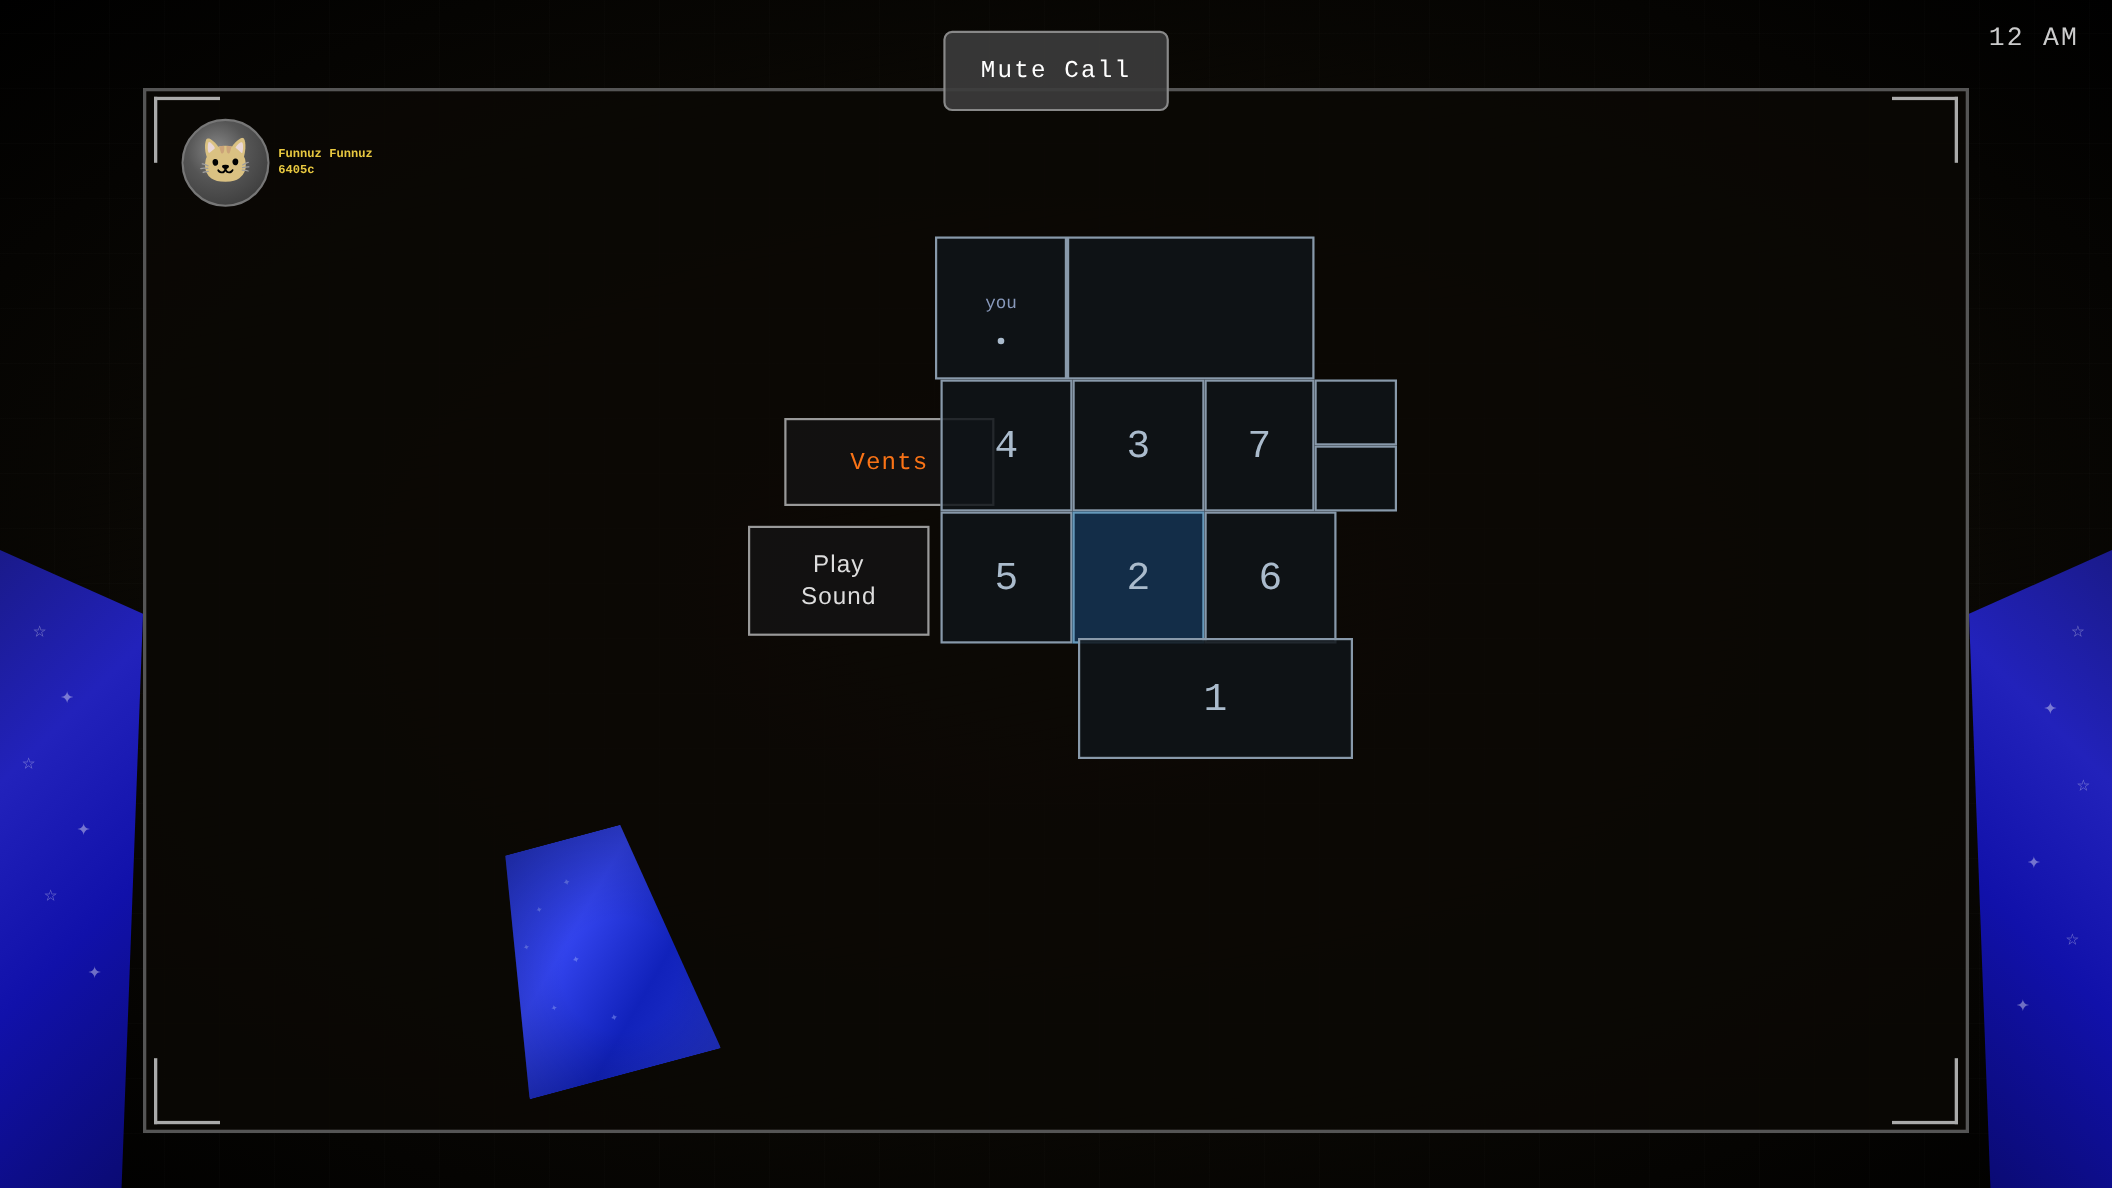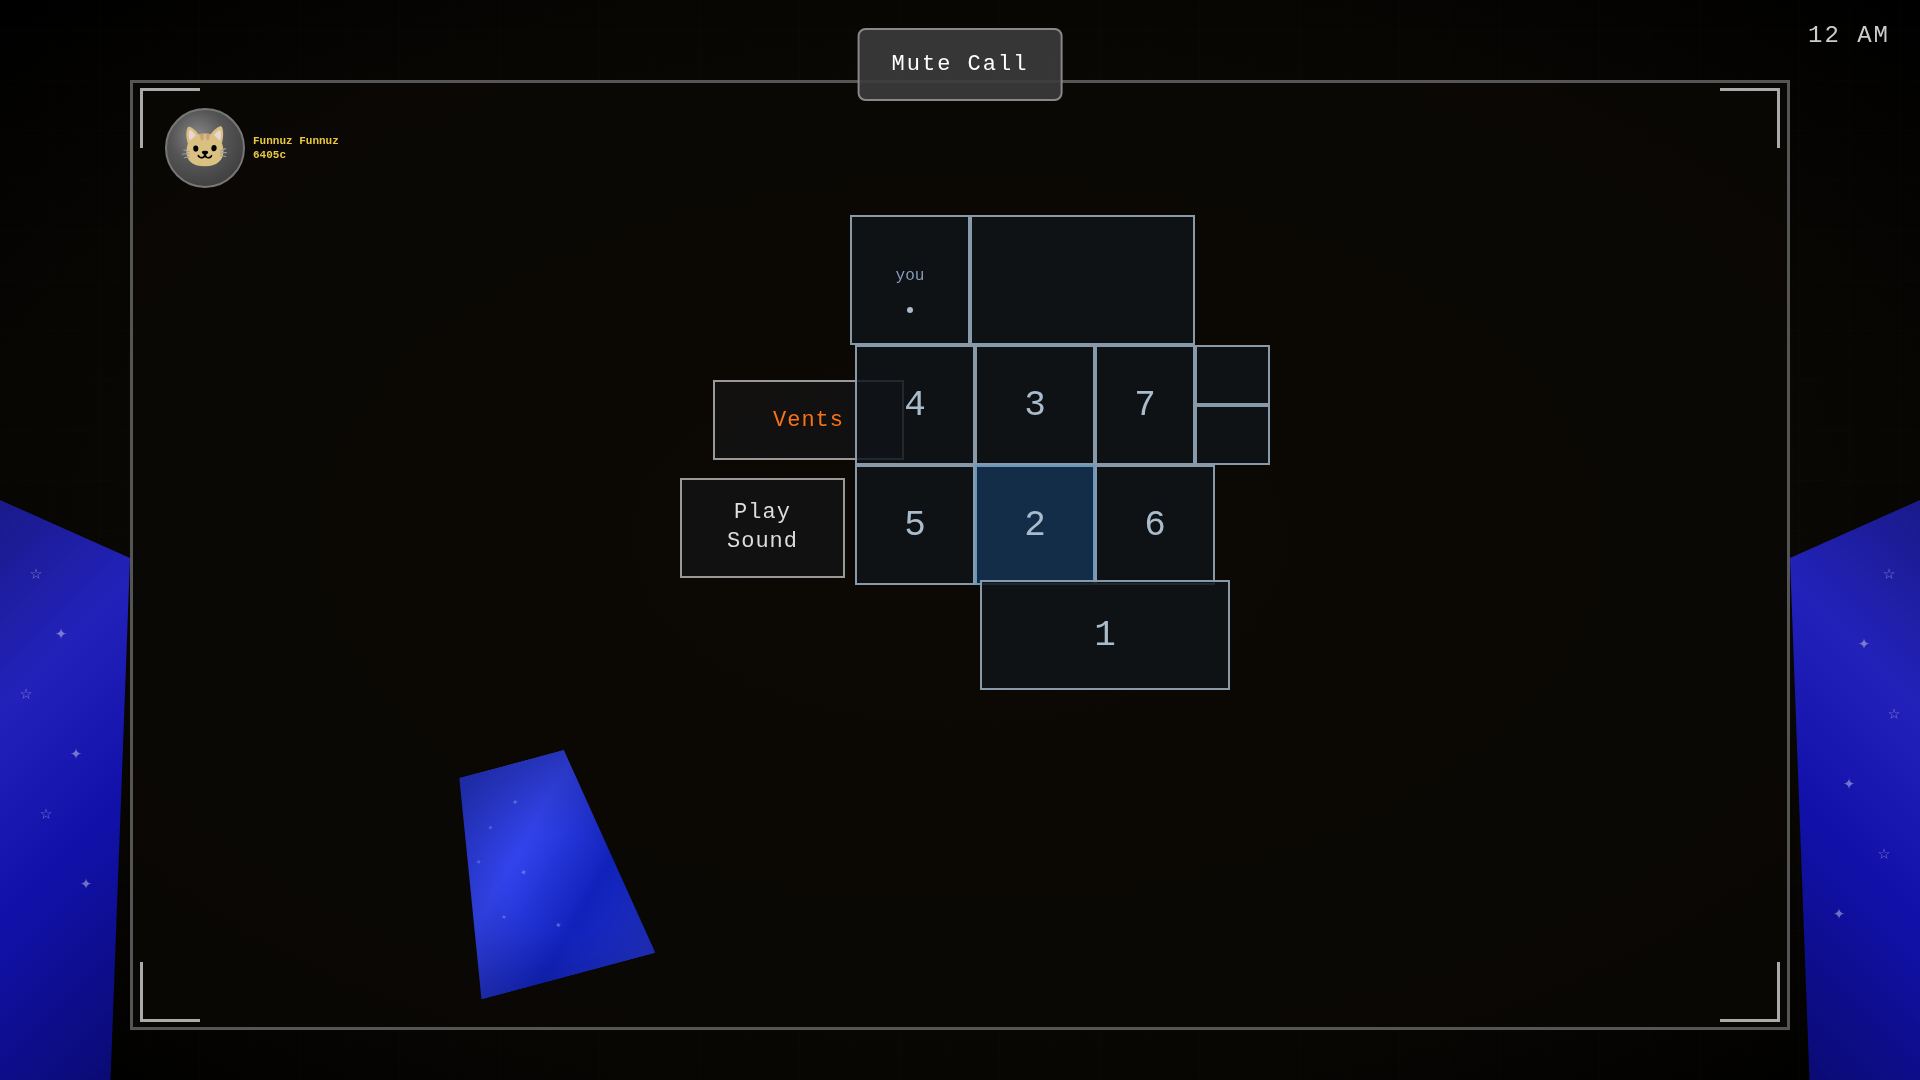--- a/index.html
+++ b/index.html
@@ -195,21 +195,21 @@
     .play-sound-btn {
       position: absolute;
       top: 478px;
       left: 680px;
       width: 165px;
       height: 100px;
       background: rgba(20, 20, 20, 0.8);
       border: 2px solid #999;
       color: #ddd;
       font-size: 22px;
-      font-family: Liberation Mono, monospace;
+      font-family: Liberation Sans, sans-serif;
       cursor: pointer;
       display: flex;
       align-items: center;
       justify-content: center;
       text-align: center;
       line-height: 1.3;
       letter-spacing: 1px;
     }
 
     

